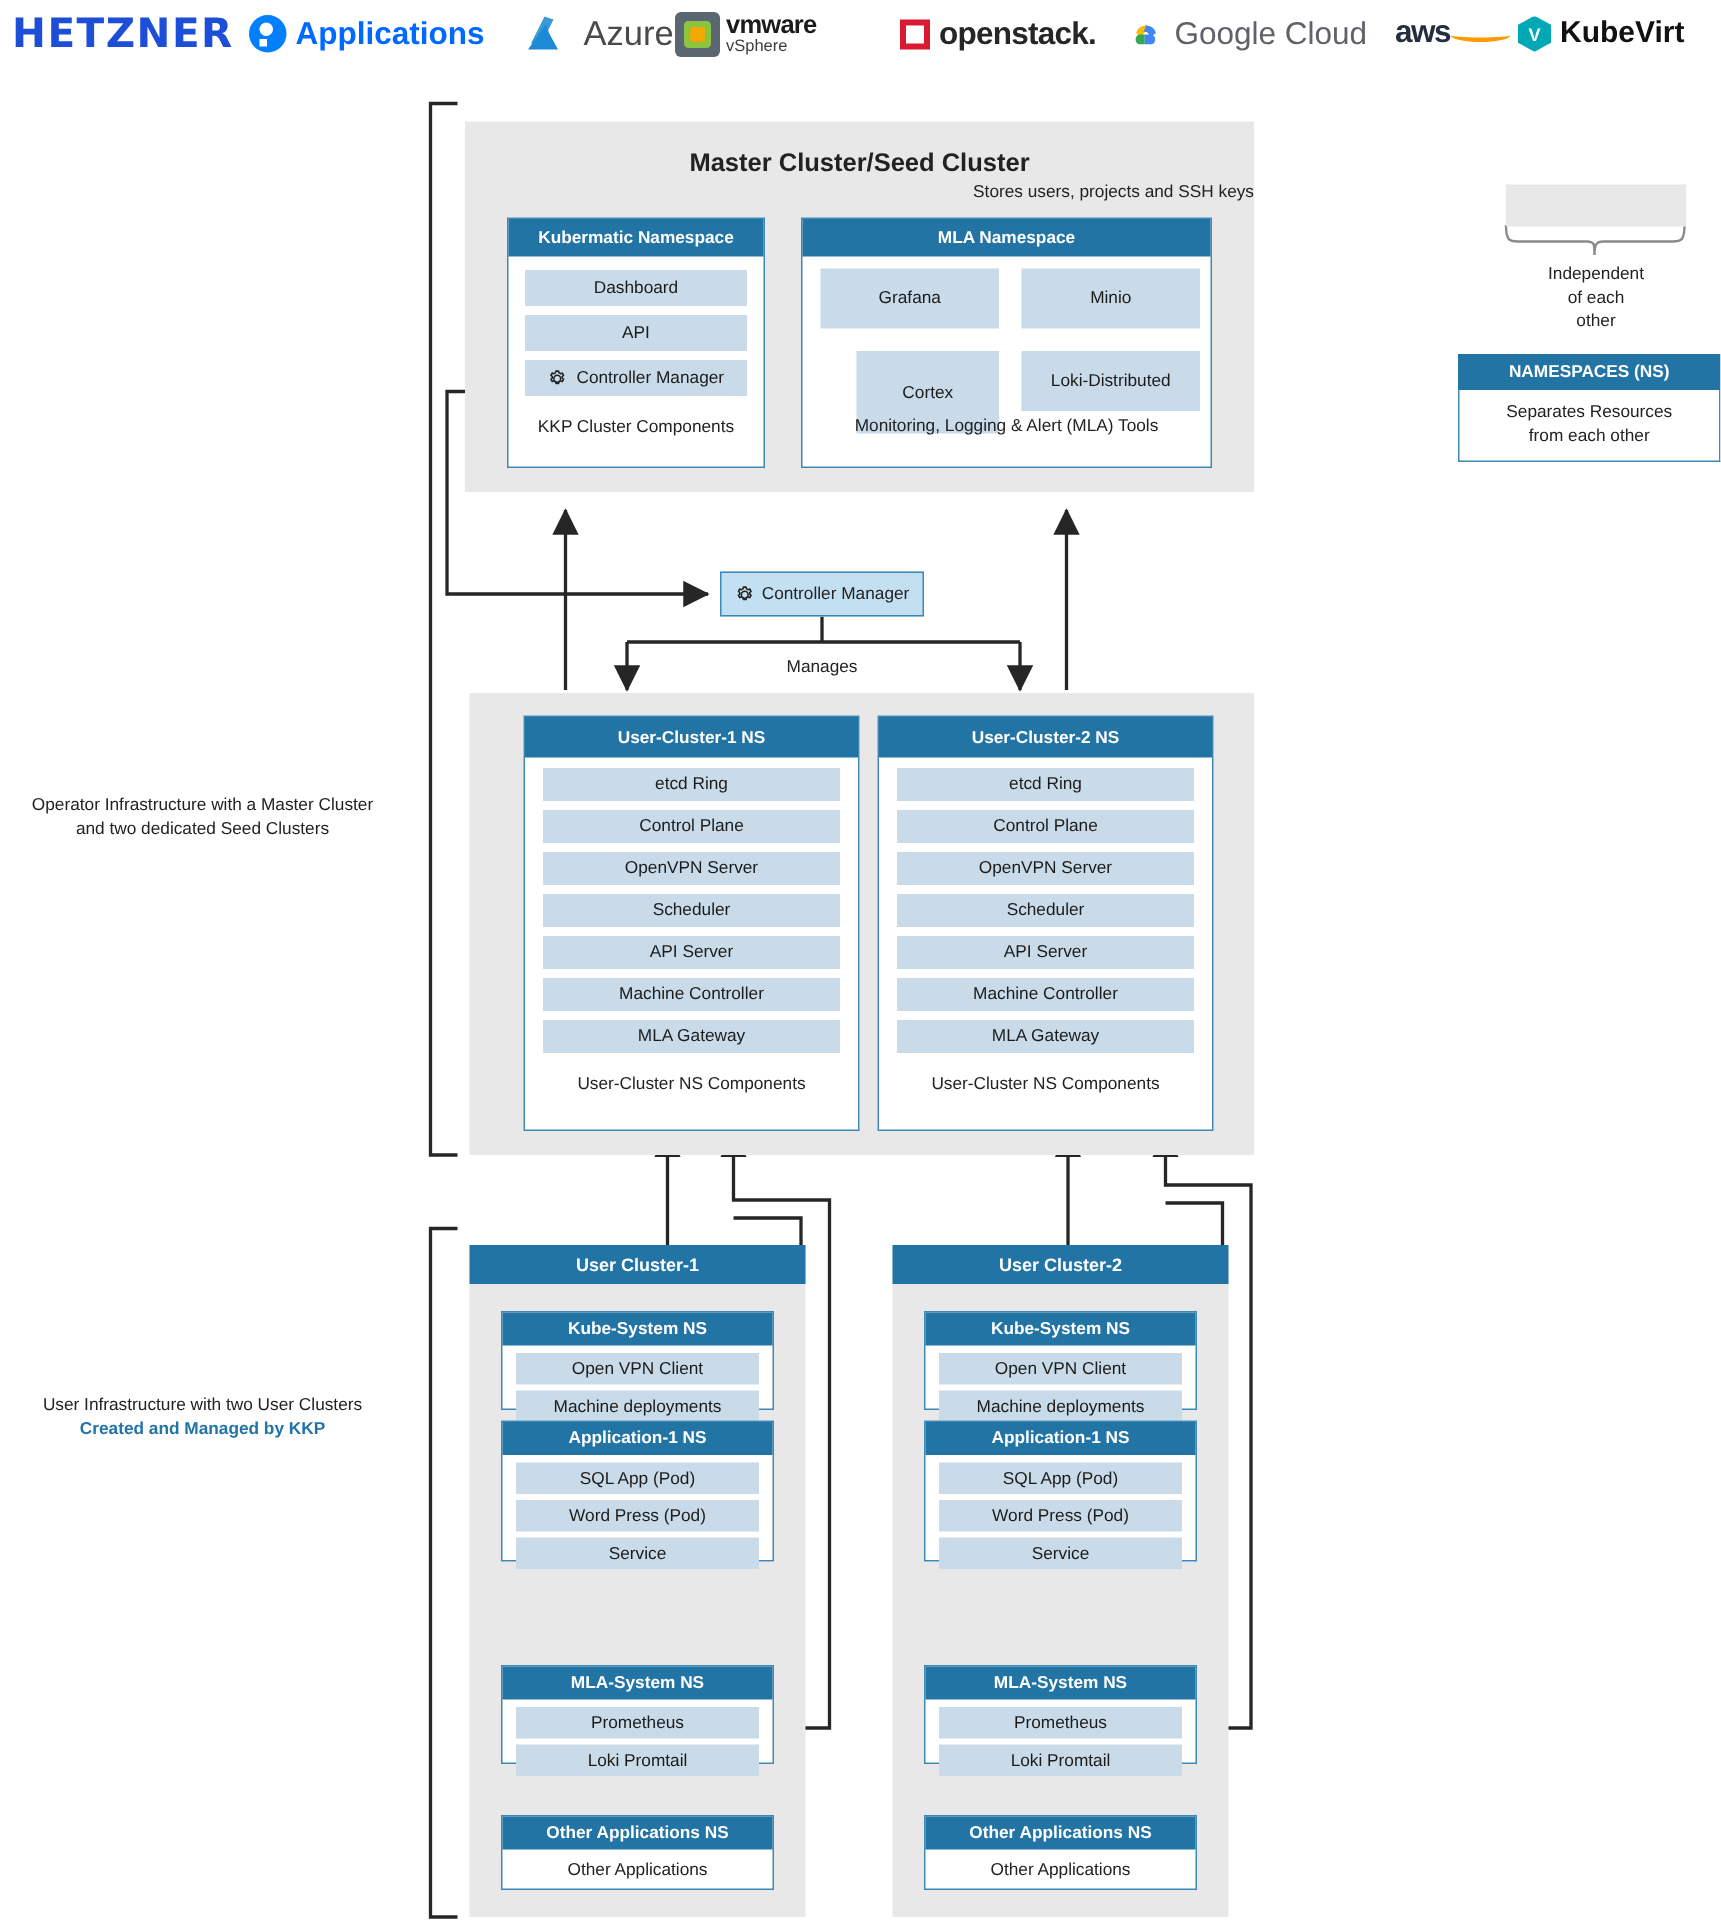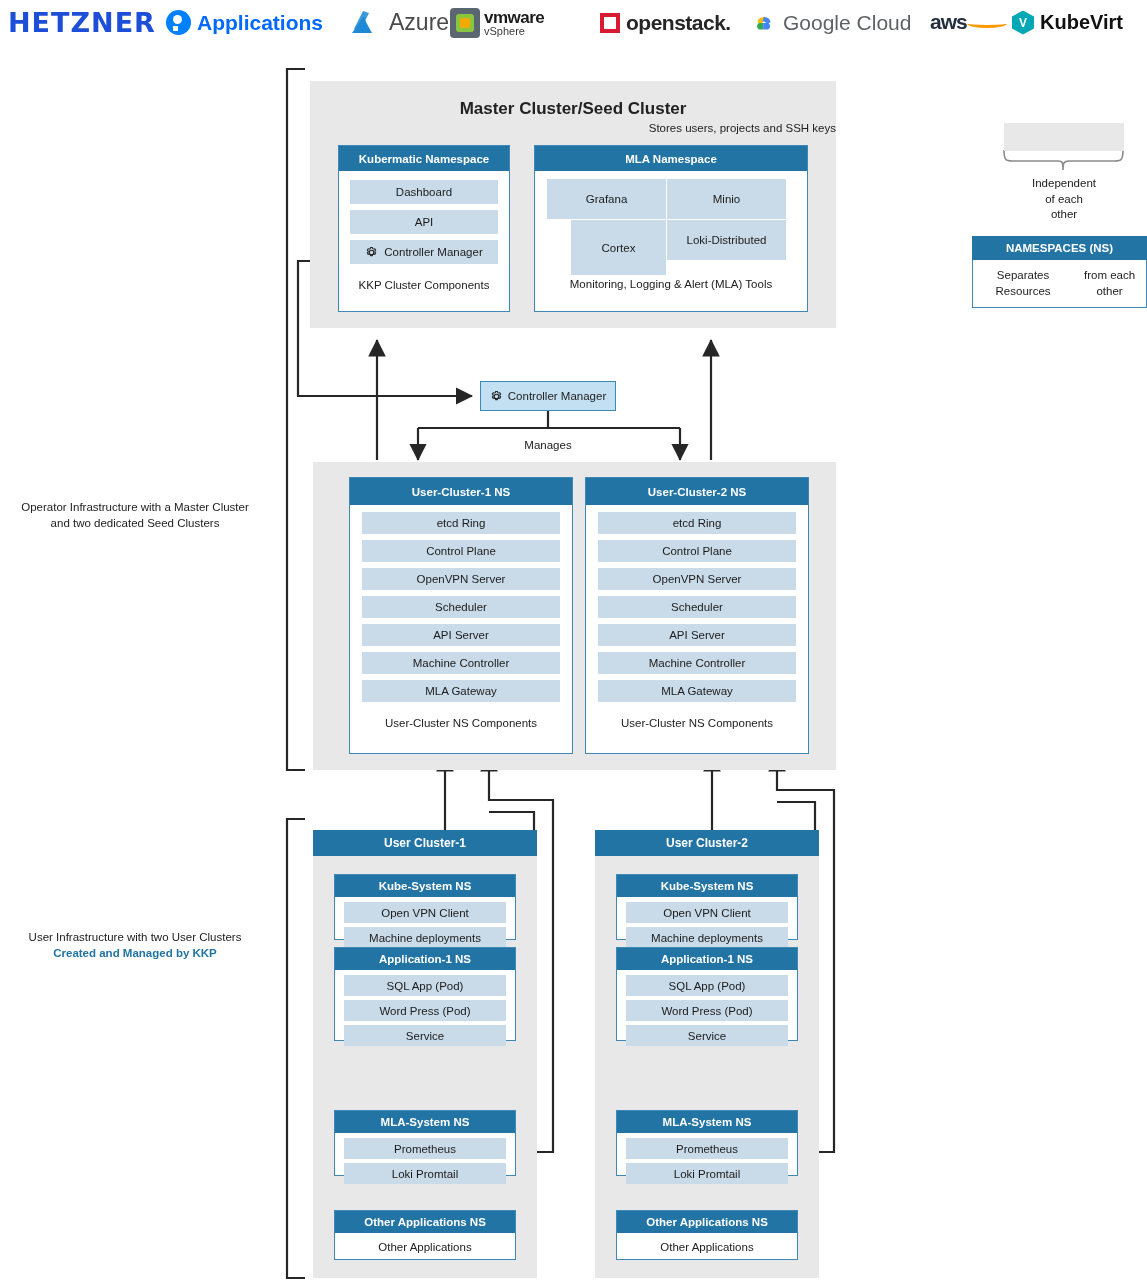--- a/index.html
+++ b/index.html
@@ -198,21 +198,21 @@
         <path fill="none" stroke="#222" stroke-width="1.6" d="M10 6.5a3.5 3.5 0 1 0 0 7 3.5 3.5 0 0 0 0-7z"></path>
         <path fill="none" stroke="#222" stroke-width="1.6" stroke-linejoin="round" d="M8.6 2.2h2.8l.4 1.8 1.5.8 1.8-.7 1.4 2.4-1.4 1.2v1.6l1.4 1.2-1.4 2.4-1.8-.7-1.5.8-.4 1.8H8.6l-.4-1.8-1.5-.8-1.8.7L3.5 10.5l1.4-1.2V7.7L3.5 6.5 4.9 4.1l1.8.7 1.5-.8z"></path>
       </svg>
       <span>Controller Manager</span>
     </div>
     <div class="caption" style="margin:8px 6px 0 6px; height:26px;">KKP Cluster Components</div>
   </div>
 
   <div class="abs ns-box" style="left:224px; top:64px; width:274px; height:167px;">
     <div class="ns-head" style="height:25px;">MLA Namespace</div>
-    <div class="abs" style="left:12px; top:33px; display:grid; grid-template-columns:119px 119px; gap:1px;">
+    <div class="abs" style="left:12px; top:33px; display:grid; grid-template-columns:119px 119px; gap:15px;">
       <div class="item" style="height:40px;">Grafana</div>
       <div class="item" style="height:40px;">Minio</div>
       <div class="item" style="height:55px;margin-left:24px;">Cortex</div>
       <div class="item" style="height:40px;">Loki-Distributed</div>
     </div>
     <div class="abs caption" style="left:6px; top:123px; width:260px; height:30px;">Monitoring, Logging &amp; Alert (MLA) Tools</div>
   </div>
 </div>
 
 <div class="abs cm-float" style="left:480px; top:381px; width:136px; height:30px;">
@@ -245,21 +245,21 @@
     <div class="item" style="margin:6px 12px 0 12px; height:22px;">Control Plane</div>
     <div class="item" style="margin:6px 12px 0 12px; height:22px;">OpenVPN Server</div>
     <div class="item" style="margin:6px 12px 0 12px; height:22px;">Scheduler</div>
     <div class="item" style="margin:6px 12px 0 12px; height:22px;">API Server</div>
     <div class="item" style="margin:6px 12px 0 12px; height:22px;">Machine Controller</div>
     <div class="item" style="margin:6px 12px 0 12px; height:22px;">MLA Gateway</div>
     <div class="caption" style="margin:8px 8px 0 8px; height:26px;">User-Cluster NS Components</div>
   </div>
 </div>
 
-<div class="abs side-label" style="left:0px; top:500px; width:270px;">
+<div class="abs side-label" style="left:0px; top:530px; width:270px;">
   <div>Operator Infrastructure with a Master Cluster</div>
   <div>and two dedicated Seed Clusters</div>
 </div>
 
 <div class="abs side-label" style="left:0px; top:930px; width:270px;">
   <div>User Infrastructure with two User Clusters</div>
   <div class="accent">Created and Managed by KKP</div>
 </div>
 
 <div class="abs gray-panel" style="left:313px; top:830px; width:224px; height:448px;">
@@ -321,17 +321,17 @@
 <div class="abs legend-blank" style="left:1004px; top:123px; width:120px; height:28px;"></div>
 
 <div class="abs legend-text" style="left:984px; top:176px; width:160px;">
   <div>Independent</div>
   <div>of each</div>
   <div>other</div>
 </div>
 
 <div class="abs" style="left:972px; top:236px; width:175px;">
   <div class="legend-head" style="height:24px;">NAMESPACES (NS)</div>
-  <div class="legend-body" style="height:48px; flex-direction:row;">
+  <div class="legend-body" style="height:48px; flex-direction:column;">
     <div>Separates Resources</div>
     <div>from each other</div>
   </div>
 </div>
 
 </body></html>

